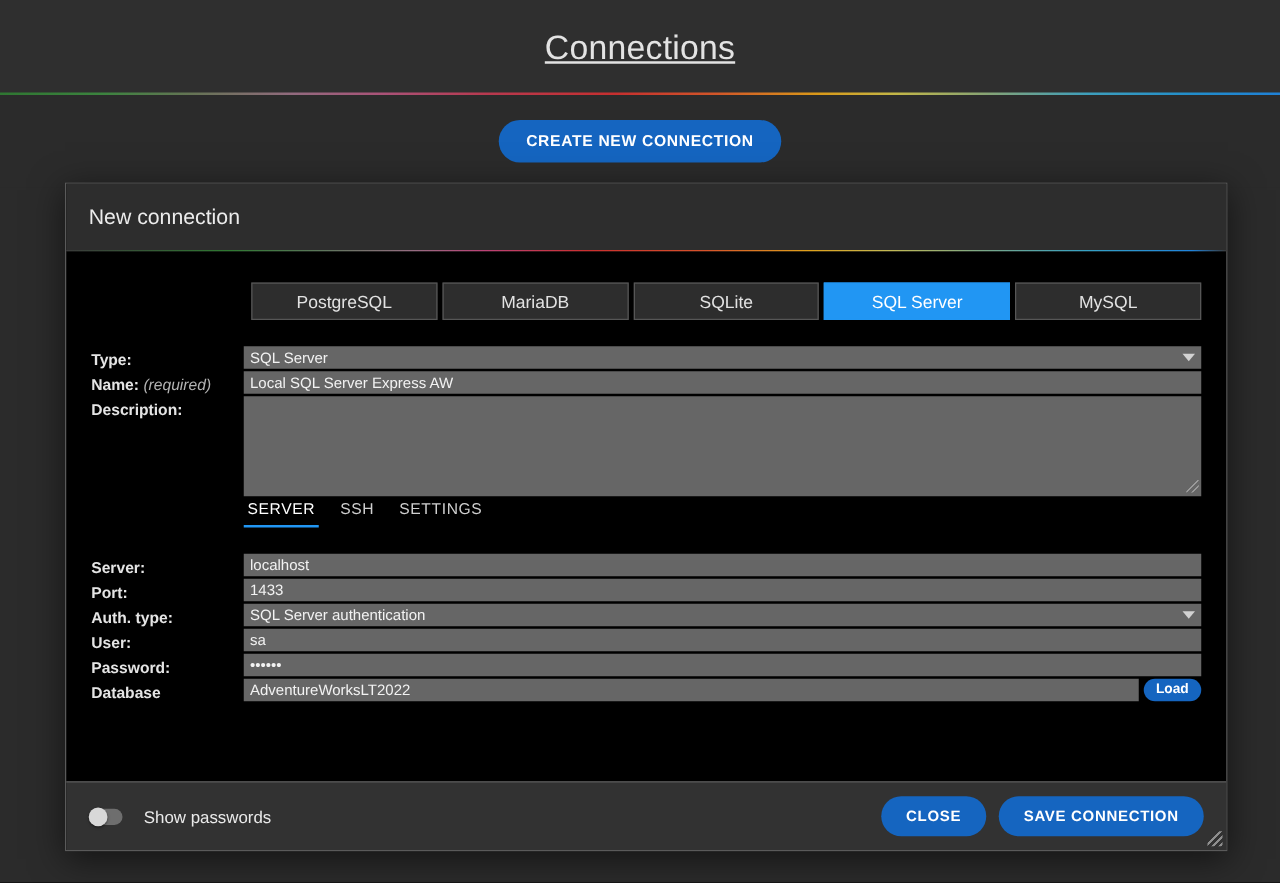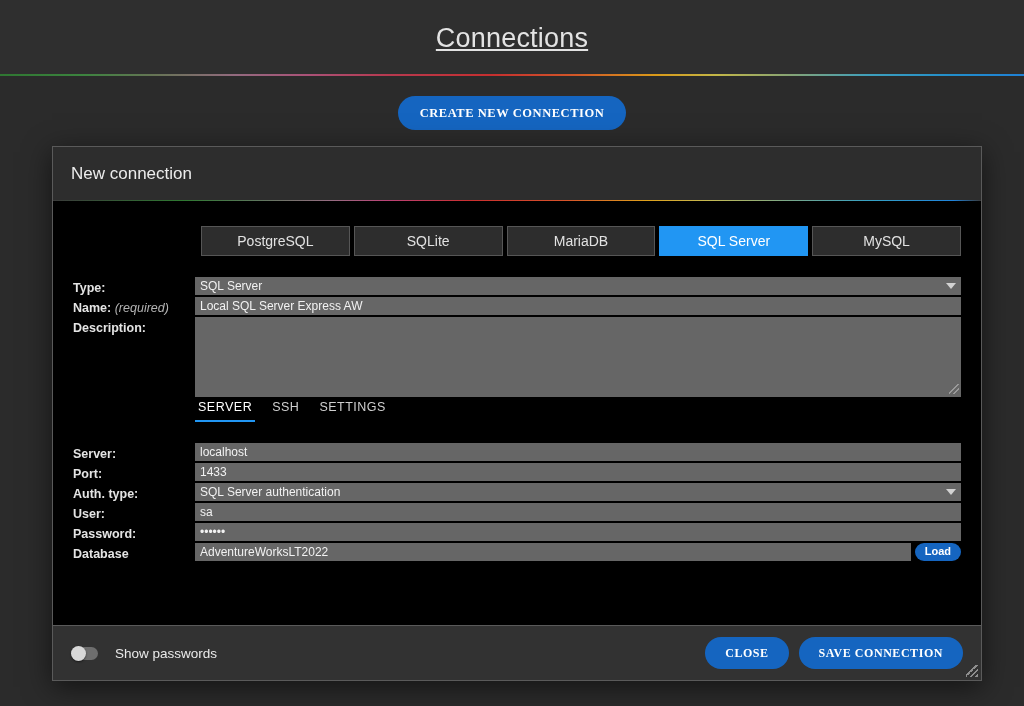--- a/index.html
+++ b/index.html
@@ -51,21 +51,21 @@
     background: #2b2b2b;
     display: flex;
     align-items: center;
     justify-content: center;
   }
   .btn-pill {
     background: #1565c0;
     color: #fff;
     border: none;
     border-radius: 20px;
-    font-family: Liberation Serif, serif;
+    font-family: Liberation Sans, sans-serif;
     font-size: 12.5px;
     font-weight: bold;
     letter-spacing: .55px;
     padding: 11px 22px;
     cursor: pointer;
     line-height: 1;
   }
 
   
   .dialog {
@@ -327,22 +327,22 @@
 
   <div class="dialog-titlebar">
     <div class="dialog-title">New connection</div>
     <div class="titlebar-rule"></div>
   </div>
 
   <div class="dialog-body">
 
     <div class="type-tabs">
       <div class="type-tab">PostgreSQL</div>
+      <div class="type-tab">MariaDB</div>
       <div class="type-tab">SQLite</div>
-      <div class="type-tab">MariaDB</div>
       <div class="type-tab active">SQL Server</div>
       <div class="type-tab">MySQL</div>
     </div>
 
     <div class="form-rows">
 
       <div class="frow">
         <div class="flabel">Type:</div>
         <div class="fctl">
           <div class="sel-wrap">

